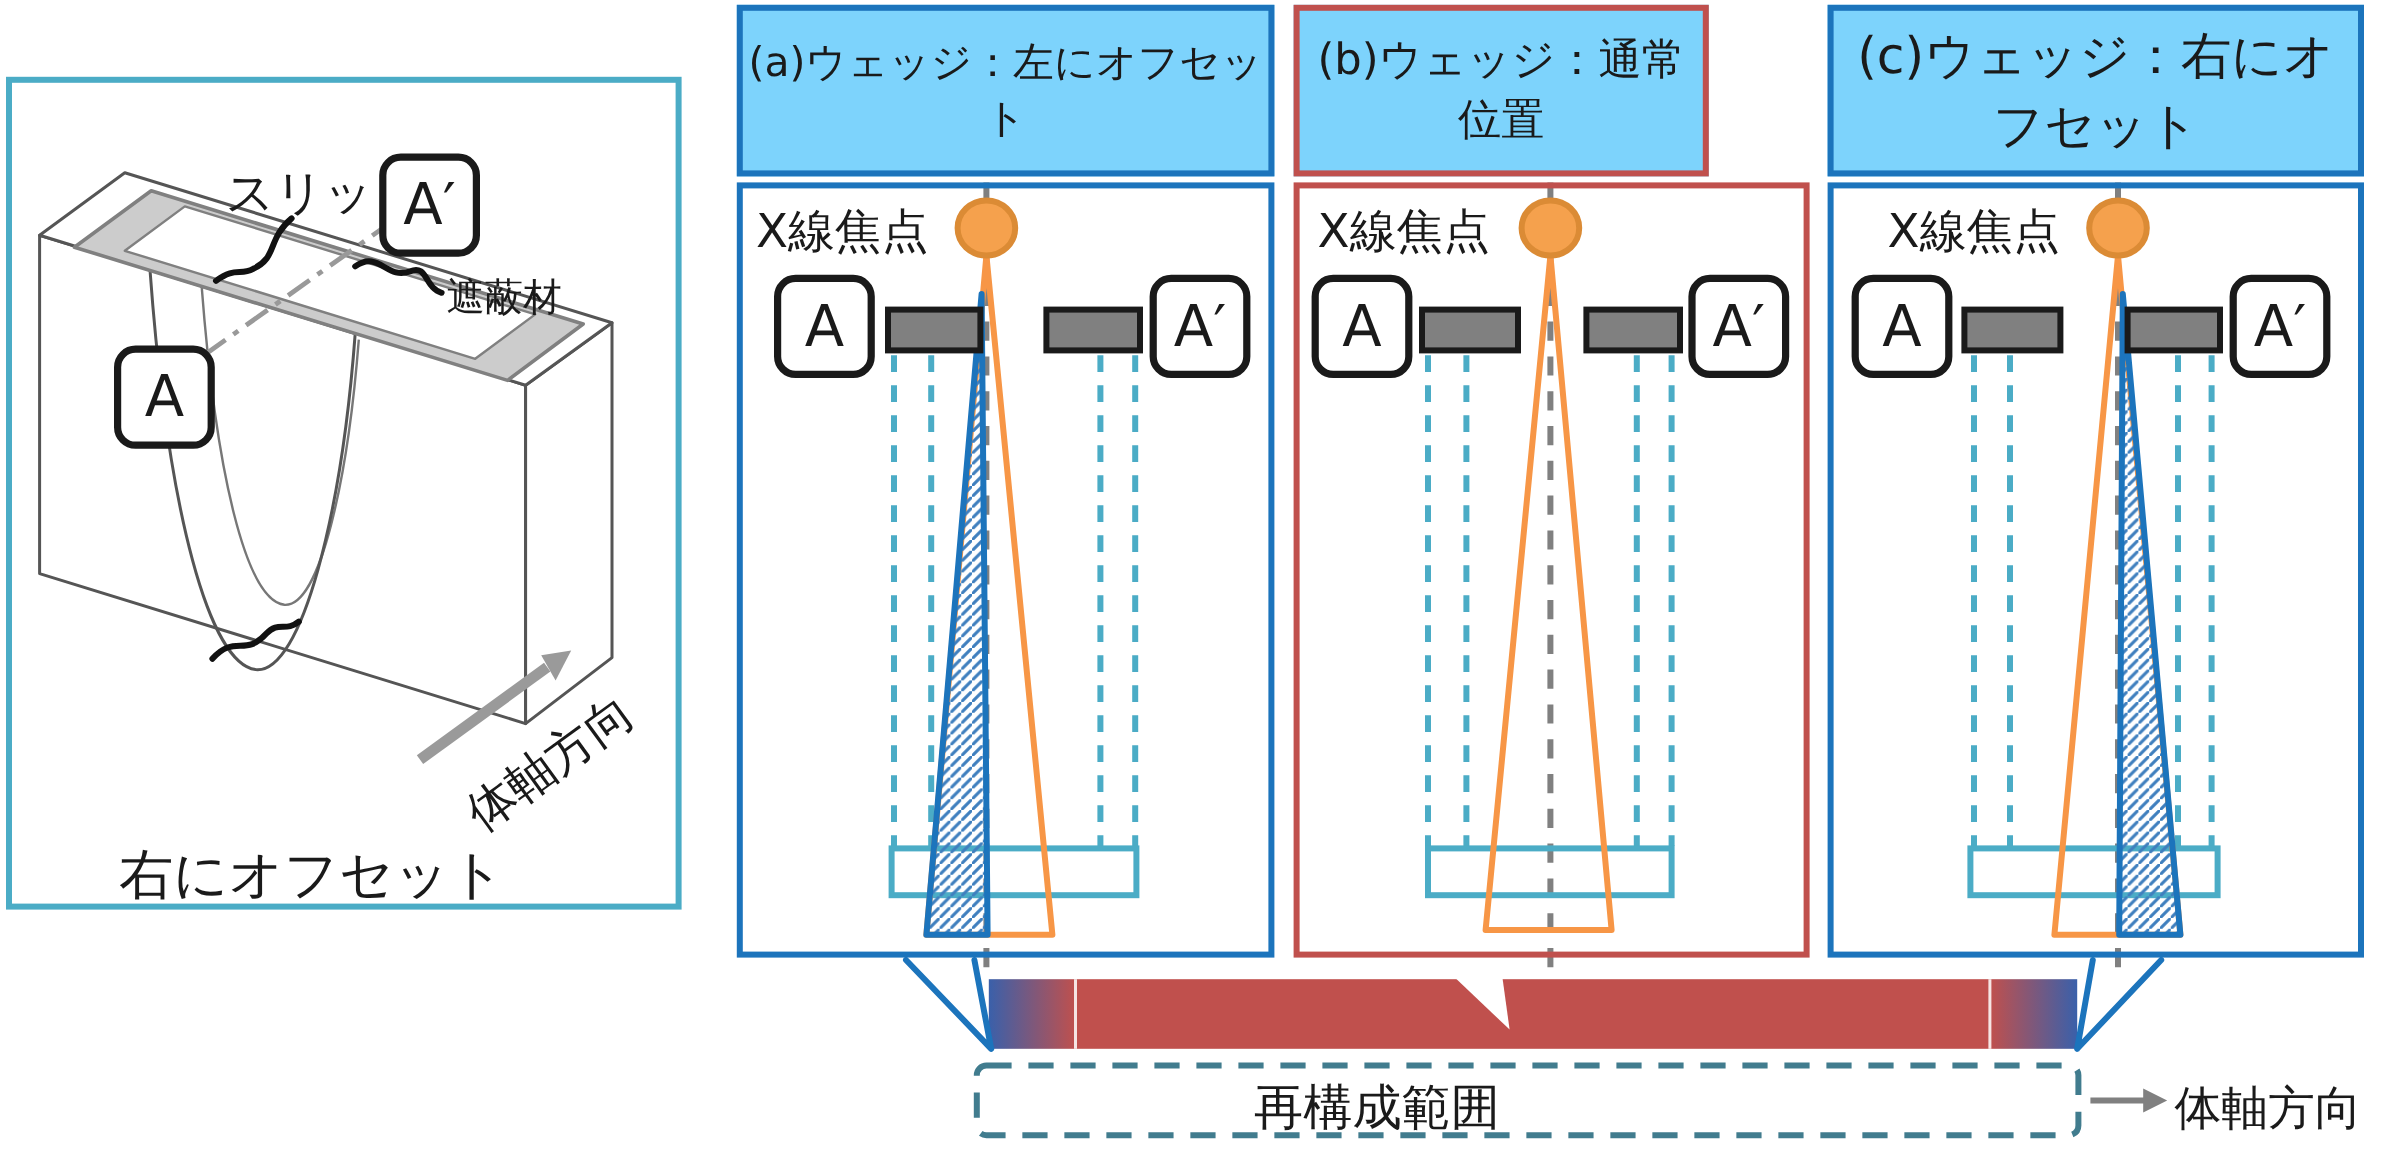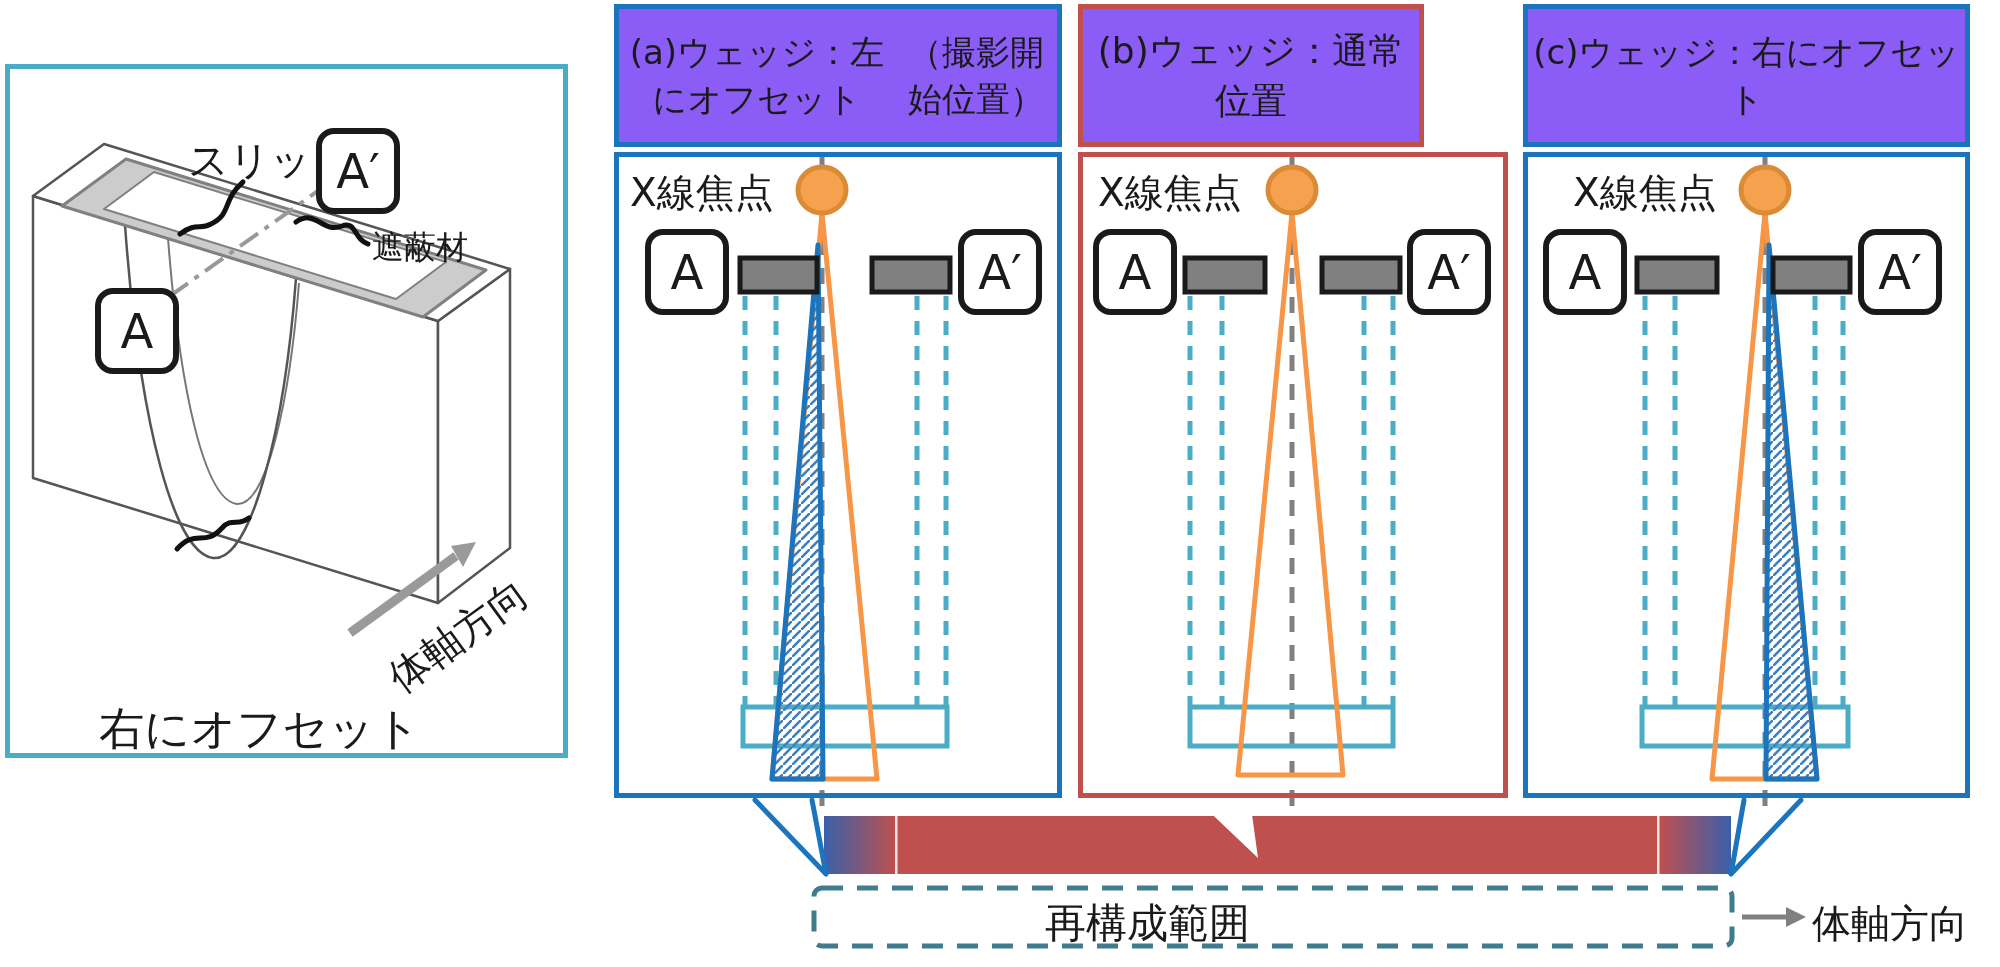--- a/index.html
+++ b/index.html
@@ -6,22 +6,22 @@
   *{box-sizing:border-box;}
   .stage{
     position:relative;width:2000px;height:967px;background:#ffffff;overflow:hidden;
     font-family:"DejaVu Sans","Liberation Sans",sans-serif;color:#1a1a1a;
   }
   .stage svg{position:absolute;left:0;top:0;}
   .lbl{position:absolute;white-space:nowrap;color:#1a1a1a;}
   
   .frame{position:absolute;border-style:solid;background:transparent;}
   .panel-title{
-    position:absolute;border:5px solid;display:flex;flex-direction:row;
-    justify-content:center;align-items:center;text-align:center;background:#8b5cf6;
+    position:absolute;border:5px solid;display:flex;flex-direction:column;
+    justify-content:center;align-items:center;text-align:center;background:#7dd3fc;
     line-height:1.38;
   }
   .panel-title span:empty{display:none;}
   
   .marker{
     position:absolute;width:84px;height:86px;background:#fff;border:6px solid #1a1a1a;
     border-radius:18px;display:flex;align-items:center;justify-content:center;
     font-size:48px;color:#1a1a1a;
   }
   .rot-axis{transform:rotate(-36deg);}
@@ -129,27 +129,26 @@
 
       <line x1="1742" y1="917" x2="1788" y2="917" stroke="#808080" stroke-width="5"></line>
       <path d="M1786,907 L1806,917 L1786,927 Z" fill="#808080"></path>
     </g>
   </svg>
 
   <div class="frame" style="left:5px;top:64px;width:563px;height:694px;border-width:5px;border-color:#4BACC6;"></div>
 
   <div class="panel-title" style="left:614px;top:4px;width:448px;height:143px;border-color:#1C74BC;font-size:34px;">
     <span>(a)ウェッジ：左にオフセット</span>
-    <span>（撮影開始位置）</span>
   </div>
   <div class="panel-title" style="left:1078px;top:4px;width:346px;height:143px;border-color:#C0504D;font-size:36px;">
     <span>(b)ウェッジ：通常位置</span>
 
   </div>
-  <div class="panel-title" style="left:1523px;top:4px;width:447px;height:143px;border-color:#1C74BC;font-size:34px;">
+  <div class="panel-title" style="left:1523px;top:4px;width:447px;height:143px;border-color:#1C74BC;font-size:42px;">
     <span>(c)ウェッジ：右にオフセット</span>
   </div>
 
   <div class="frame" style="left:614px;top:152px;width:448px;height:646px;border-width:5px;border-color:#1C74BC;"></div>
   <div class="frame" style="left:1078px;top:152px;width:430px;height:646px;border-width:5px;border-color:#C0504D;"></div>
   <div class="frame" style="left:1523px;top:152px;width:447px;height:646px;border-width:5px;border-color:#1C74BC;"></div>
 
   <div class="lbl" style="left:188px;top:133px;font-size:40px;">スリット</div>
   <div class="lbl" style="left:372px;top:226px;font-size:32px;">遮蔽材</div>
   <div class="lbl rot-axis" style="left:378px;top:607px;width:164px;font-size:40px;">体軸方向</div>

